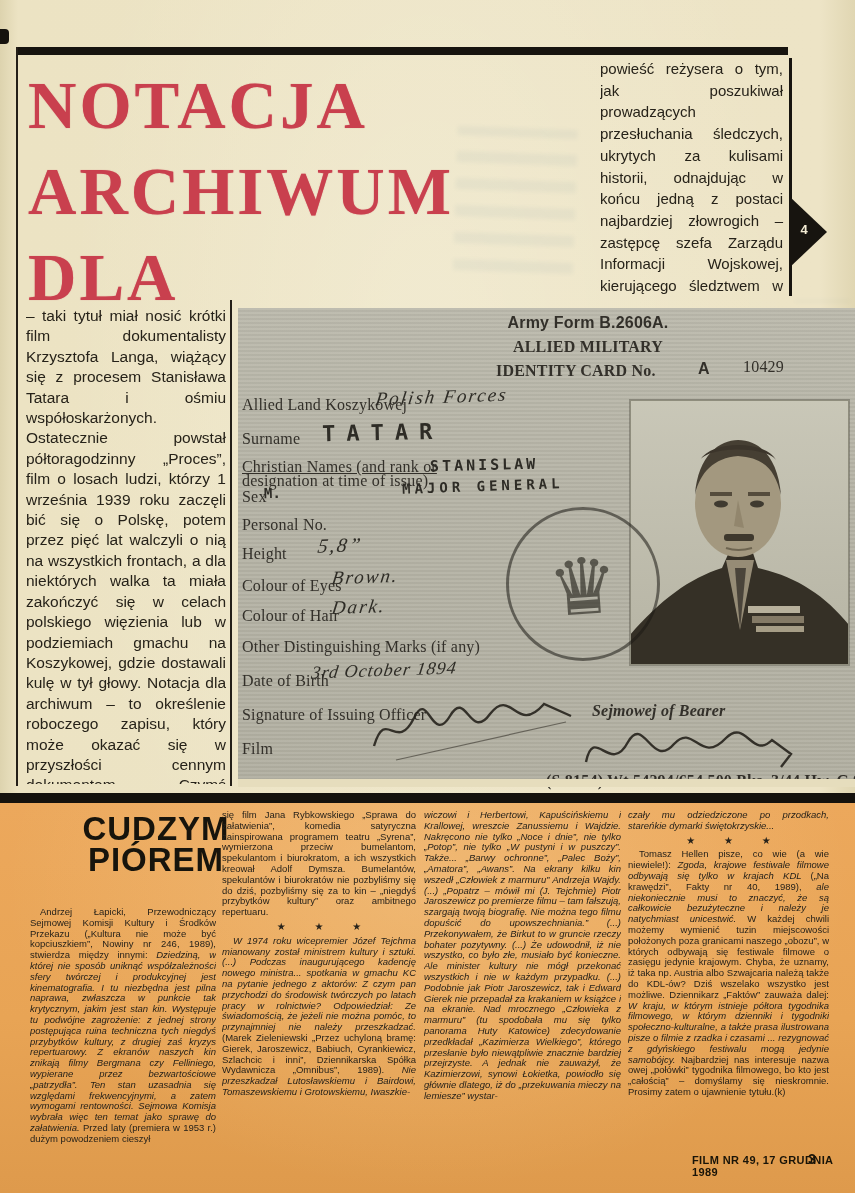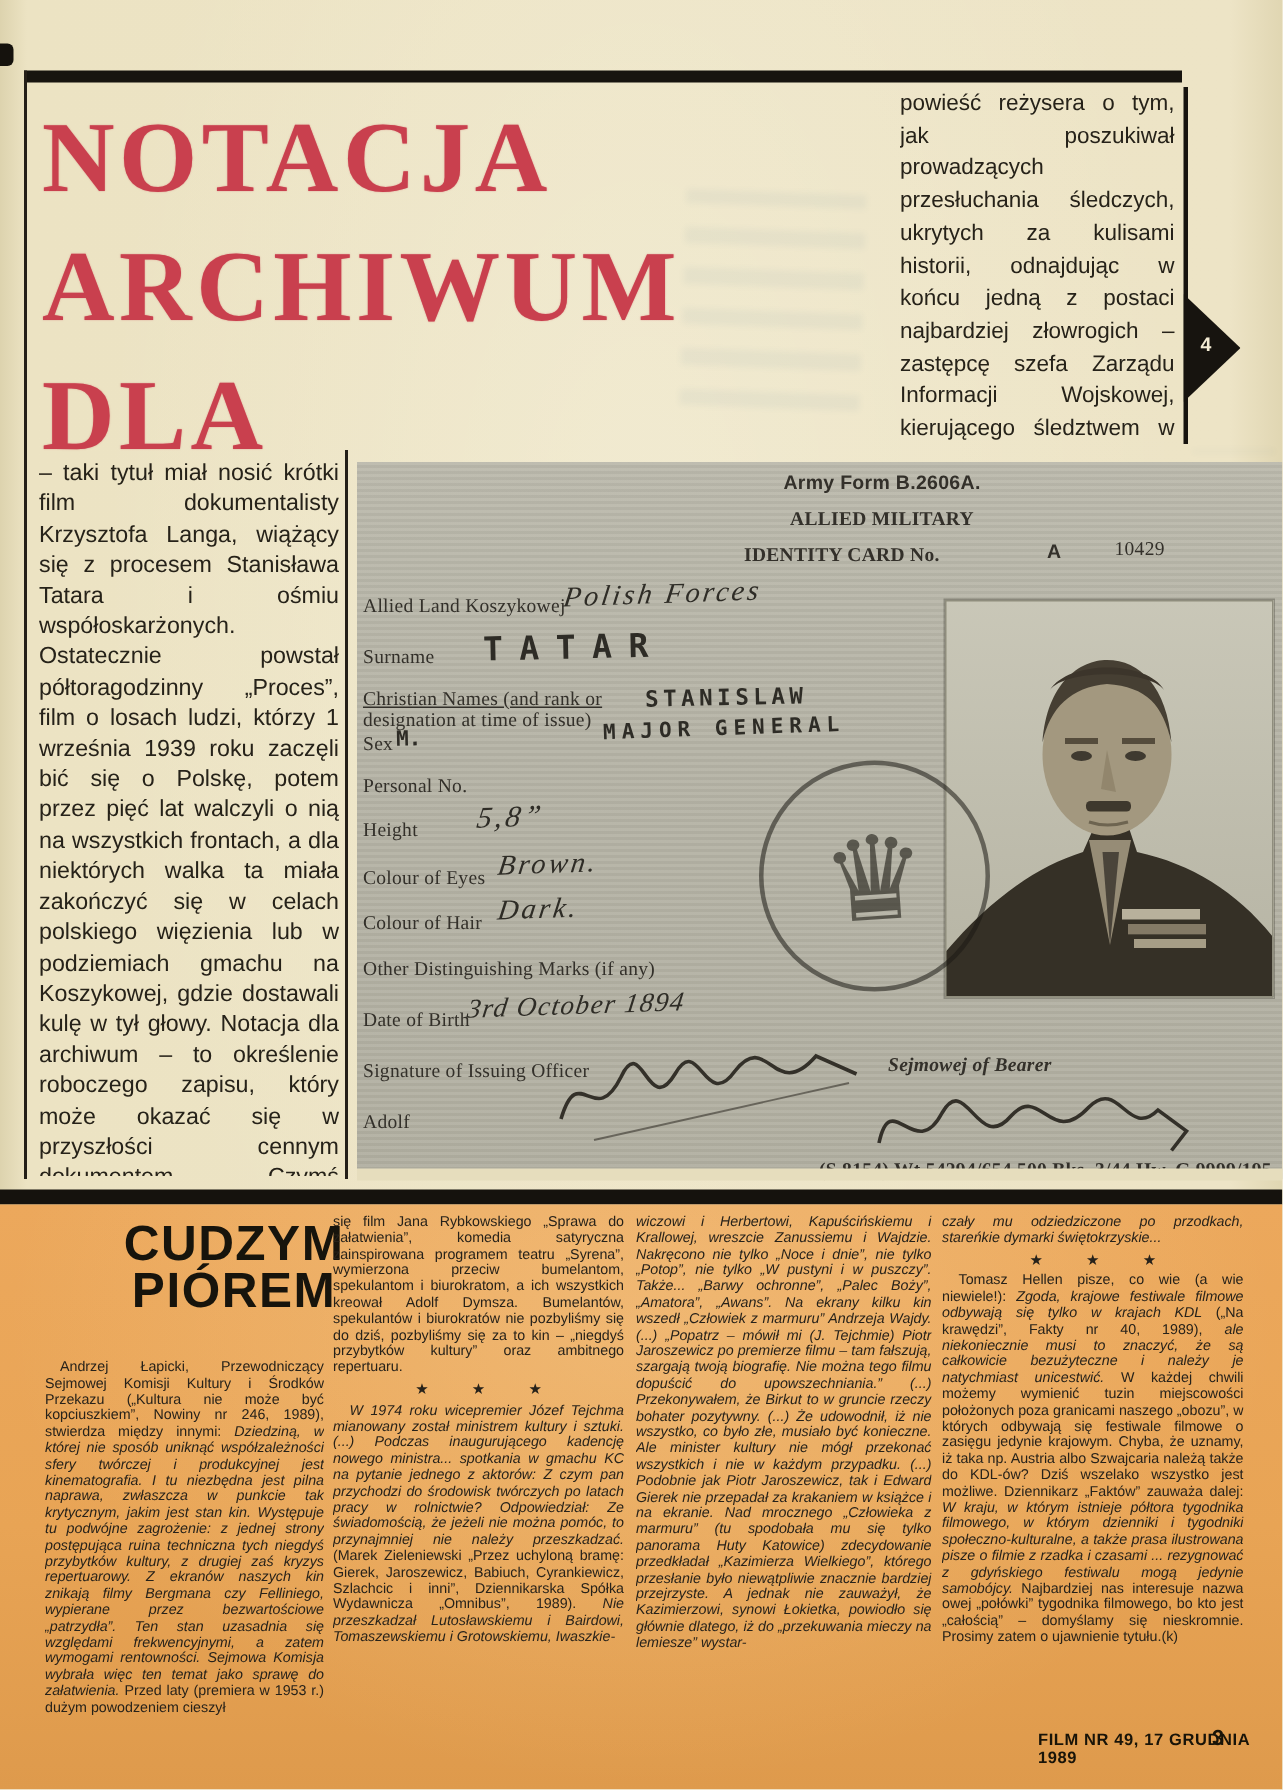--- a/index.html
+++ b/index.html
@@ -34,21 +34,21 @@
     text-align:justify; color:#262219; font-weight:500; height:478px; overflow:hidden;}
   
   .ghost{opacity:.10; filter:blur(2px); pointer-events:none;
     background:repeating-linear-gradient(0deg, rgba(0,0,0,0) 0 16px, rgba(60,105,135,.55) 16px 27px);}
   
   .card{left:238px; top:308px; width:617px; height:478px;
     background:
       repeating-linear-gradient(0deg, rgba(255,255,255,.04) 0 2px, rgba(0,0,0,.035) 2px 4px),
       linear-gradient(180deg,#bcbaad 0,#b6b4a7 40%,#b2b0a2 100%);
     color:#2c2a22; font-family:"Liberation Serif","DejaVu Serif",serif;}
-  .card .lbl{position:absolute; font-size:13px; color:#33302a; letter-spacing:.2px;}
+  .card .lbl{position:absolute; font-size:16px; color:#33302a; letter-spacing:.2px;}
   .formno{left:250px; top:6px; width:200px; text-align:center; font-weight:bold;
     font-size:12.5px; font-family:"Liberation Sans",sans-serif; letter-spacing:.4px;}
   .h1a{left:200px; top:30px; width:300px; text-align:center; font-weight:bold;
     font-size:21px; letter-spacing:1px;}
   .h1b{left:258px; top:54px; width:230px; font-weight:bold; font-size:20px; letter-spacing:.5px;}
   .serialA{left:460px; top:52px; font-weight:bold; font-size:23px; font-family:"Liberation Sans",sans-serif;}
   .serialN{left:505px; top:50px; font-size:27px; letter-spacing:4px; color:#2a2820;}
   .hand-print{position:absolute; font-family:"DejaVu Sans Mono",monospace;
     color:#2e2c26; transform:rotate(-1.2deg);}
   .hand-cursive{position:absolute; font-family:"Liberation Serif",serif; font-style:italic;
@@ -139,21 +139,21 @@
 
     <div class="lbl" style="left:4px; top:299px;">Colour of Hair</div>
     <div class="hand-cursive" style="left:94px; top:288px; font-size:19px; letter-spacing:2px;">Dark.</div>
 
     <div class="lbl" style="left:4px; top:330px;">Other Distinguishing Marks (if any)</div>
 
     <div class="lbl" style="left:4px; top:364px;">Date of Birth</div>
     <div class="hand-cursive" style="left:74px; top:352px; font-size:18px; letter-spacing:1px;">3rd October 1894</div>
 
     <div class="lbl" style="left:4px; top:398px;">Signature of Issuing Officer</div>
-    <div class="lbl" style="left:4px; top:432px;">Adolf</div>
+    <div class="lbl" style="left:4px; top:432px;">Film</div>
     <div class="lbl" style="left:354px; top:394px; font-weight:bold; font-style:italic;">Sejmowej of Bearer</div>
 
     <svg class="abs photo" viewBox="0 0 219 265">
       <rect width="219" height="265" fill="#c3c1b2"></rect>
       <rect width="219" height="265" fill="url(#g0)" opacity=".5"></rect>
       <defs>
         <linearGradient id="g0" x1="0" y1="0" x2="0" y2="1">
           <stop offset="0" stop-color="#cfcdbd"></stop>
             <stop offset="1" stop-color="#a9a796"></stop>
         </linearGradient>

